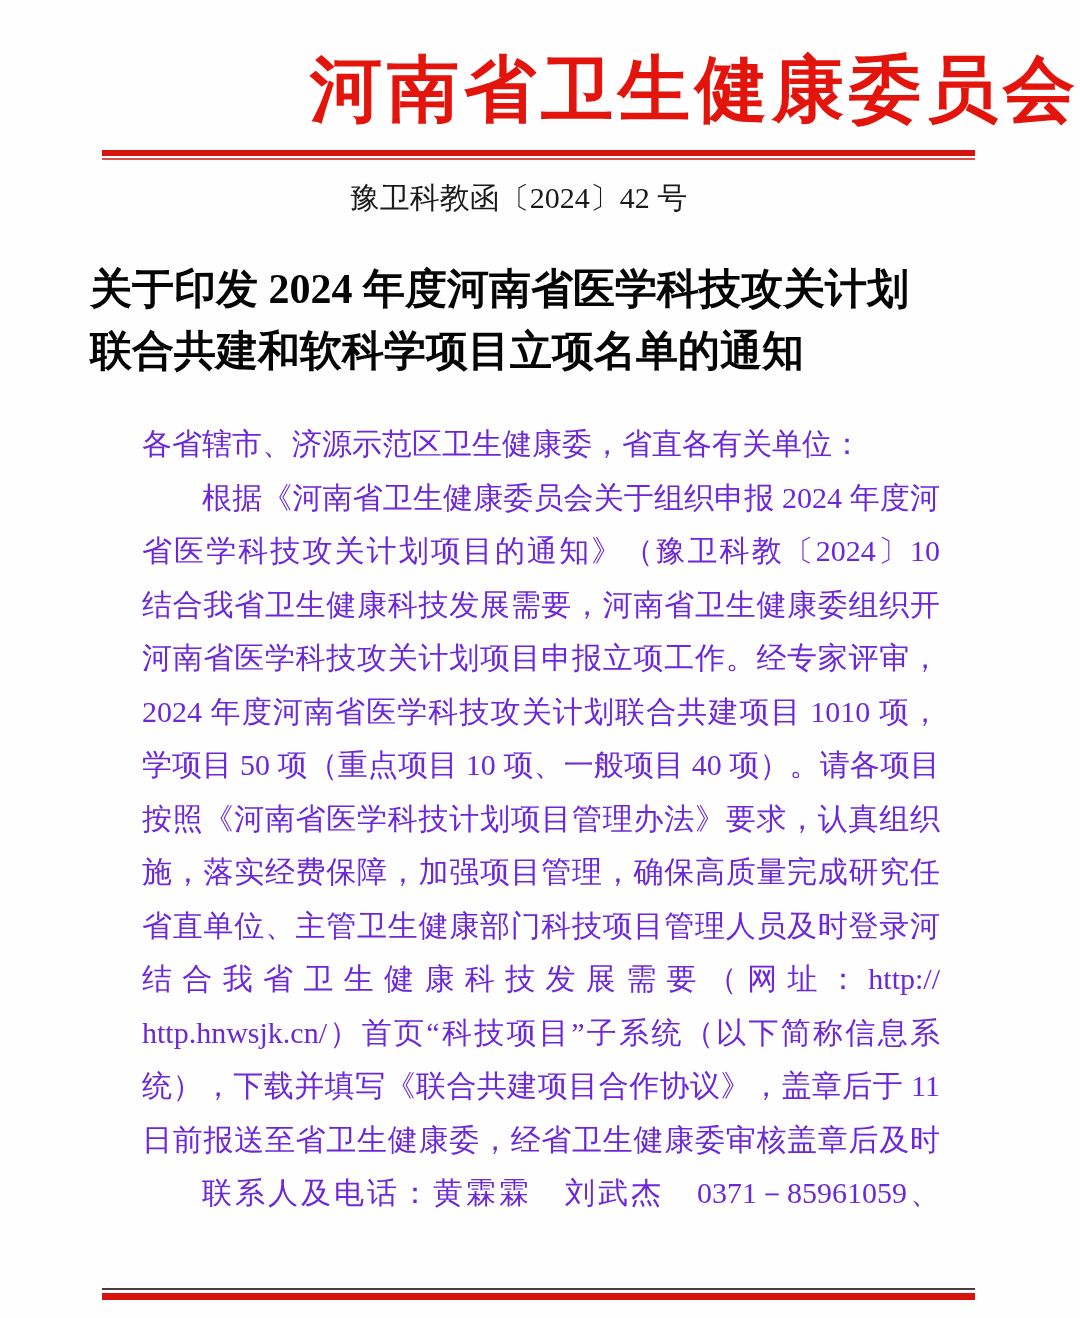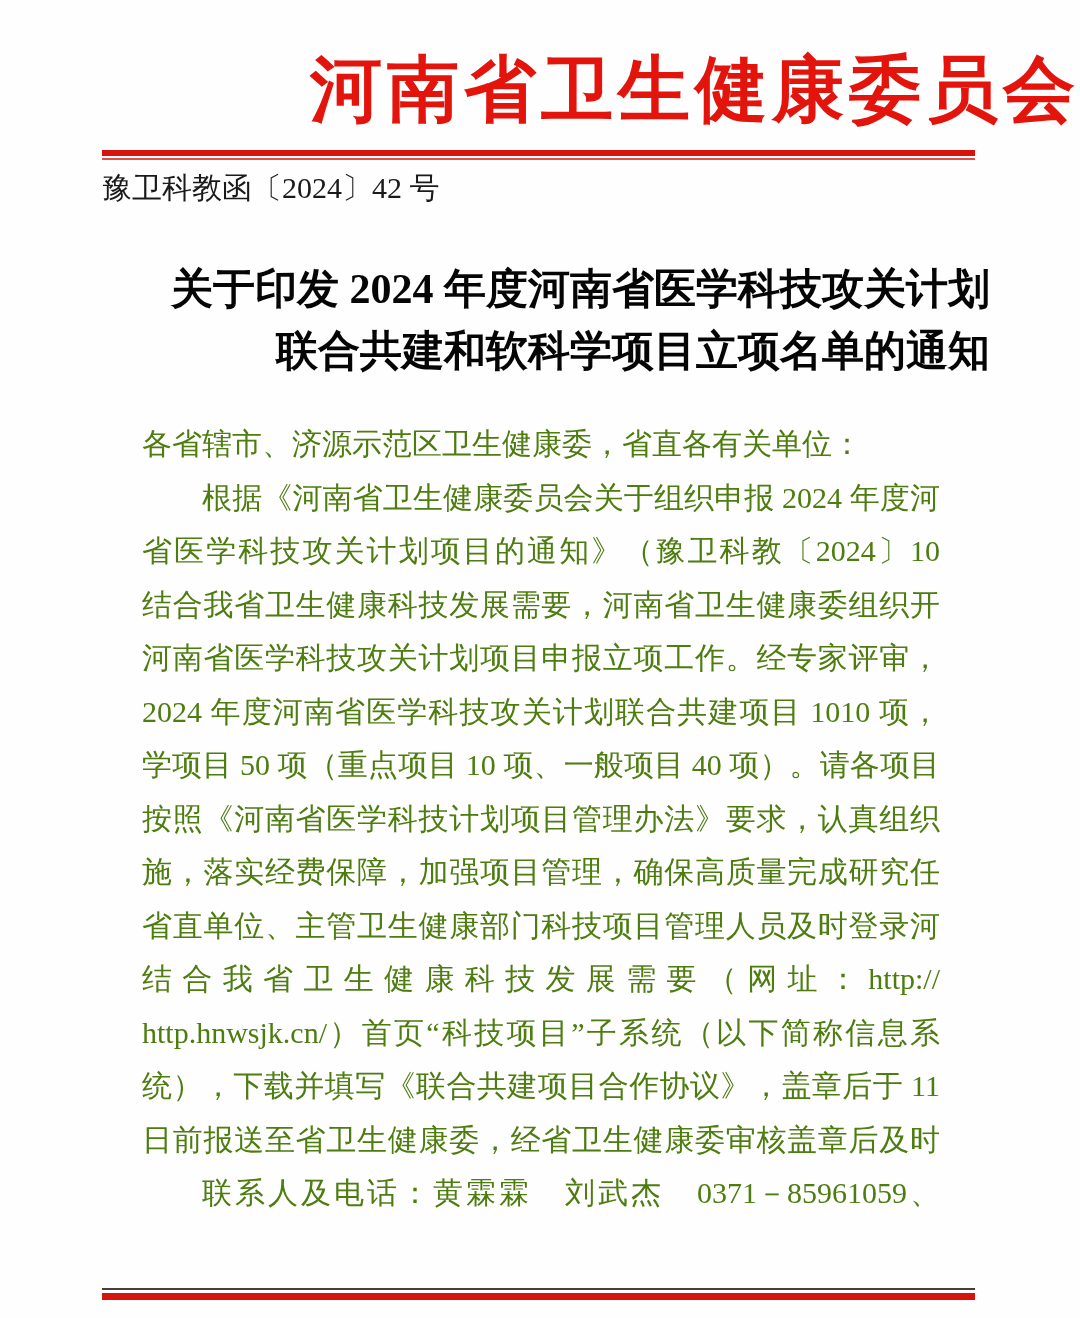--- a/index.html
+++ b/index.html
@@ -44,49 +44,49 @@
   }
   .rule-top .thin {
     height: 2px;
     margin-top: 2px;
     background: var(--rule-red, #d6130c);
     opacity: 0.75;
   }
   
   .docno {
     position: absolute;
-    top: 167px;
+    top: 177px;
     left: 102px;
     width: 833px;
-    text-align: left;
+    text-align: center;
     font-size: 30px;
     line-height: 42px;
     color: #1a1a1a;
     white-space: nowrap;
   }
   
   .title {
     position: absolute;
     top: 258px;
     left: 90px;
     width: 900px;
-    text-align: right;
+    text-align: left;
     font-size: 42px;
     line-height: 62px;
     font-weight: 700;
     color: #050505;
   }
   
   .body-text {
     position: absolute;
     top: 417px;
     left: 142px;
     width: 798px;
     font-size: 30px;
-    color: #4d7c0f;
+    color: #6d28d9;
   }
   .bline {
     height: 53.5px;
     line-height: 53.5px;
     text-align: justify;
     overflow: hidden;
   }
   .just { text-align-last: justify; }
   .ind  { text-indent: 2em; }
   

